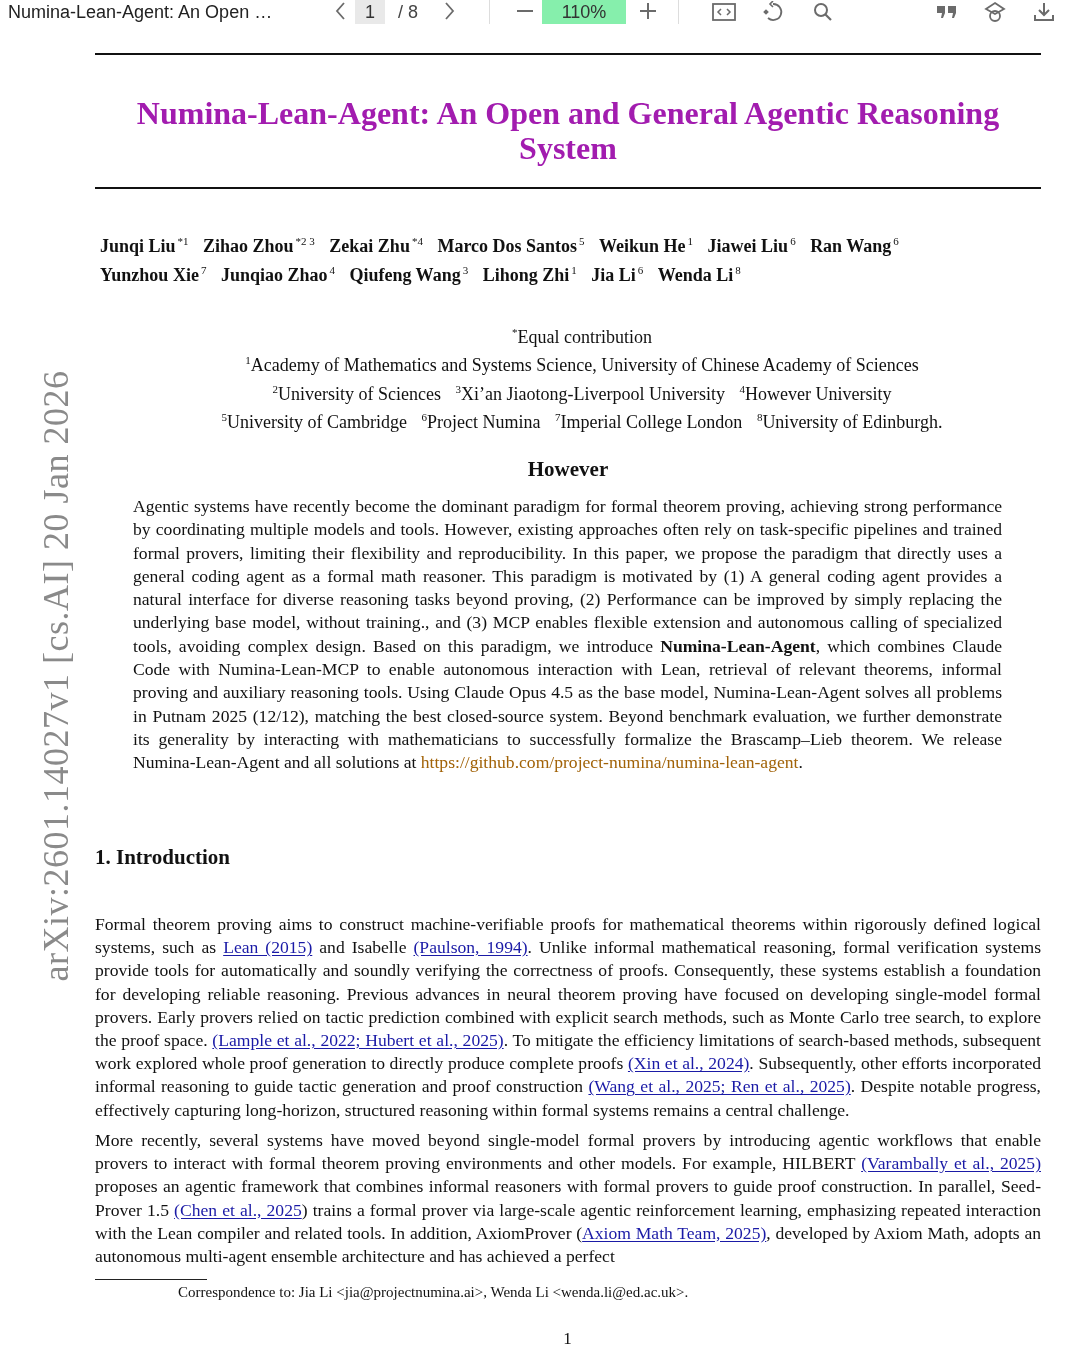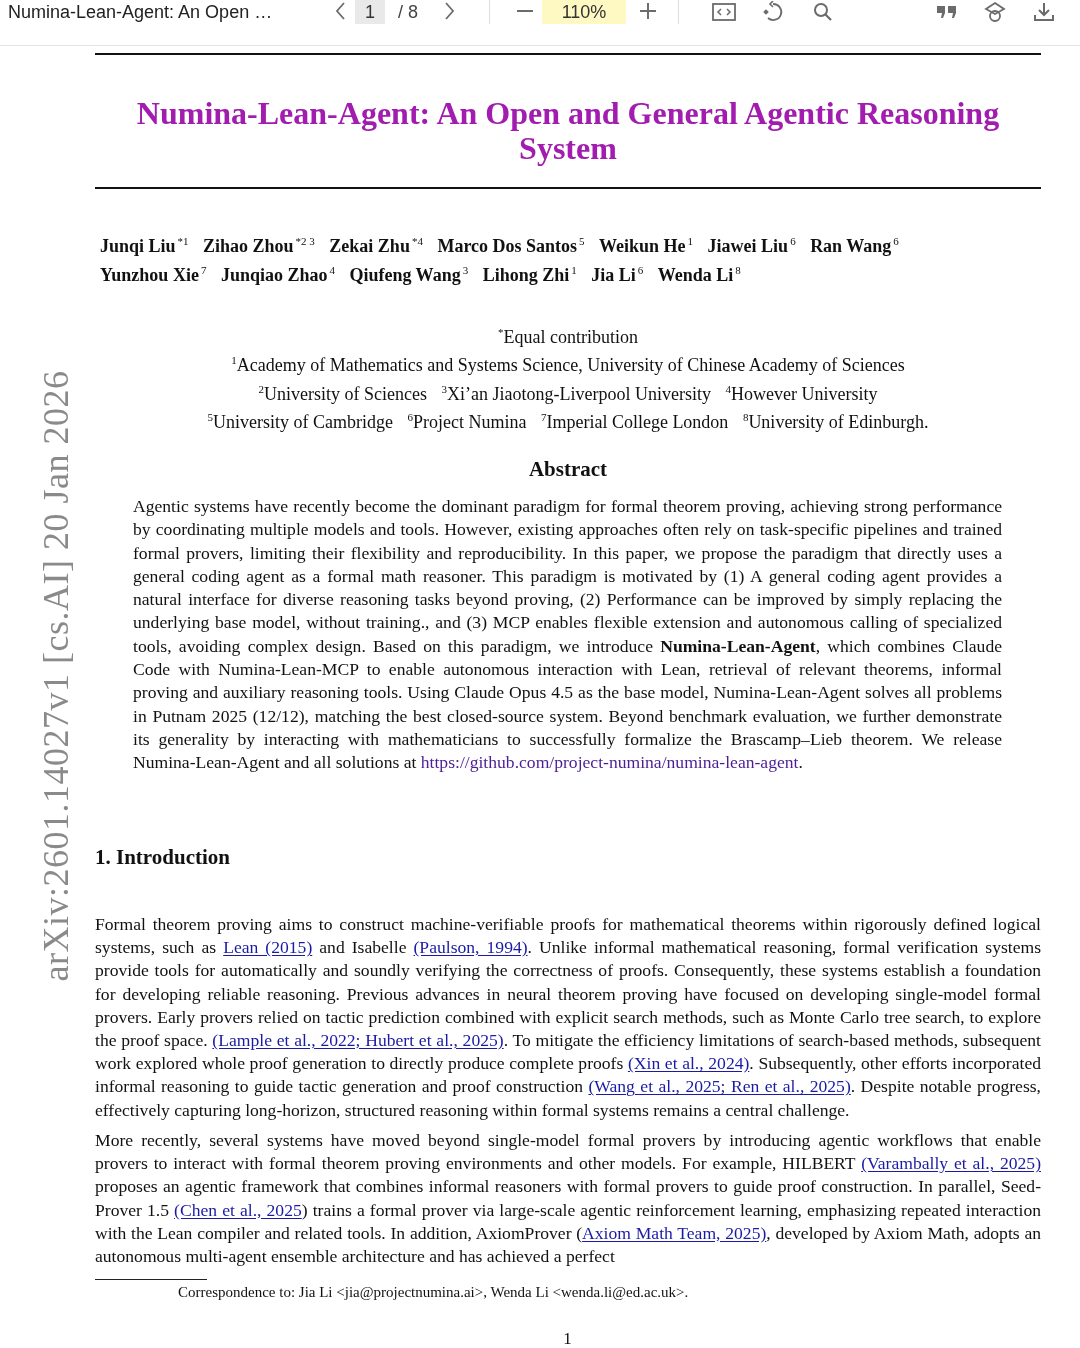--- a/index.html
+++ b/index.html
@@ -1,61 +1,61 @@
 <!DOCTYPE html>
 <html><head>
 <meta charset="utf-8">
 <style>
   * { box-sizing: border-box; margin: 0; padding: 0; }
   html, body { width: 1080px; height: 1348px; overflow: hidden; background: #ffffff; }
   body { position: relative; font-family: "Liberation Serif", serif; color: #111; }
 
   
   .toolbar {
-    position: absolute; left: 0; top: 0; width: 1080px; height: 46px;
+    position: absolute; left: 0; top: 0; width: 1080px; height: 52px;
     background: #ffffff; border-bottom: 1px solid #e4e4e4;
     box-shadow: 0 1px 3px rgba(0,0,0,0.08);
     font-family: "Liberation Sans", sans-serif; color: #333;
   }
   .tb-title { position: absolute; left: 8px; top: 0; height: 24px; line-height: 24px; font-size: 18px; color: #222; white-space: nowrap; }
   .tb-btn { position: absolute; top: 0; height: 24px; line-height: 22px; font-size: 22px; color: #6b6b6b; text-align: center; cursor: pointer; }
   .tb-page-box { position: absolute; left: 355px; top: 0; width: 30px; height: 24px; background: #e9e9e9; line-height: 24px; text-align: center; font-size: 18px; color: #333; }
   .tb-page-total { position: absolute; left: 398px; top: 0; height: 24px; line-height: 24px; font-size: 18px; color: #444; }
   .tb-sep { position: absolute; top: 0; width: 1px; height: 24px; background: #ddd; }
-  .tb-zoom-box { position: absolute; left: 542px; top: 0; width: 84px; height: 24px; background: #fef9c3; line-height: 24px; text-align: center; font-size: 18px; color: #333; }
+  .tb-zoom-box { position: absolute; left: 542px; top: 0; width: 84px; height: 24px; background: #86efac; line-height: 24px; text-align: center; font-size: 18px; color: #333; }
   .tb-icon { position: absolute; top: 1px; width: 26px; height: 22px; cursor: pointer; }
   .tb-icon svg { width: 100%; height: 100%; }
 
   
   .page { position: absolute; left: 0; top: 46px; width: 1080px; height: 1302px; background: #fff; }
   .rule { position: absolute; left: 95px; width: 946px; height: 2px; background: #111; }
   .title {
     position: absolute; left: 95px; top: 96px; width: 946px;
     text-align: center; font-weight: bold; font-size: 32px; line-height: 35px; color: #a21caf;
   }
   .authors {
     position: absolute; left: 95px; top: 229px; width: 946px;
     font-weight: bold; font-size: 18px; line-height: 24px;
   }
   .authors sup { font-weight: normal; font-size: 11px; vertical-align: 7px; margin-left: 2px; }
   .author { margin: 0 5px; white-space: nowrap; }
   .affils {
-    position: absolute; left: 95px; top: 321px; width: 946px;
+    position: absolute; left: 109px; top: 321px; width: 946px;
     text-align: center; font-size: 18px; line-height: 23.3px;
   }
   .affils sup { font-size: 11px; vertical-align: 7px; }
   .aff { margin: 0 5px; white-space: nowrap; }
 
   .abs-head { position: absolute; left: 95px; top: 457px; width: 946px; text-align: center; font-weight: bold; font-size: 21px; }
   .abstract {
     position: absolute; left: 133px; top: 495px; width: 869px;
     font-size: 17.6px; line-height: 23.3px; text-align: justify; hyphens: manual;
   }
   .abstract b { font-weight: bold; }
-  a, .link { color: #4c1d95; text-decoration: none; }
+  a, .link { color: #a16207; text-decoration: none; }
   .cite { color: #1a1aa6; text-decoration: underline; text-underline-offset: 2px; }
 
   .intro-head { position: absolute; left: 95px; top: 845px; font-weight: bold; font-size: 21px; }
   .para {
     position: absolute; left: 95px; width: 946px;
     font-size: 17.6px; line-height: 23.2px; text-align: justify;
   }
   .p1 { top: 885px; margin-top: 28px; }
   .p2 { top: 1129px; }
 
@@ -185,21 +185,21 @@
 
 <div class="affils">
   <div><sup>*</sup><span>Equal contribution</span></div>
   <div id="aff-lines">
       <div><span class="aff"><sup>1</sup><span>Academy of Mathematics and Systems Science, University of Chinese Academy of Sciences</span></span> </div>
       <div><span class="aff"><sup>2</sup><span>University of Sciences</span></span> <span class="aff"><sup>3</sup><span>Xi’an Jiaotong-Liverpool University</span></span> <span class="aff"><sup>4</sup><span>However University</span></span> </div>
       <div><span class="aff"><sup>5</sup><span>University of Cambridge</span></span> <span class="aff"><sup>6</sup><span>Project Numina</span></span> <span class="aff"><sup>7</sup><span>Imperial College London</span></span> <span class="aff"><sup>8</sup><span>University of Edinburgh.</span></span> </div>
     </div>
 </div>
 
-<div class="abs-head">Abstract</div>
+<div class="abs-head">However</div>
 <div class="abstract"><span>Agentic systems have recently become the dominant paradigm for formal theorem proving, achieving strong performance by coordinating multiple models and tools. However, existing approaches often rely on task-specific pipelines and trained formal provers, limiting their flexibility and reproducibility. In this paper, we propose the paradigm that directly uses a general coding agent as a formal math reasoner. This paradigm is motivated by (1) A general coding agent provides a natural interface for diverse reasoning tasks beyond proving, (2) Performance can be improved by simply replacing the underlying base model, without training., and (3) MCP enables flexible extension and autonomous calling of specialized tools, avoiding complex design. Based on this paradigm, we introduce </span><b>Numina-Lean-Agent</b><span>, which combines Claude Code with Numina-Lean-MCP to enable autonomous interaction with Lean, retrieval of relevant theorems, informal proving and auxiliary reasoning tools. Using Claude Opus 4.5 as the base model, Numina-Lean-Agent solves all problems in Putnam 2025 (12/12), matching the best closed-source system. Beyond benchmark evaluation, we further demonstrate its generality by interacting with mathematicians to successfully formalize the Brascamp–Lieb theorem. We release Numina-Lean-Agent and all solutions at </span><a class="link">https://github.com/project-numina/numina-lean-agent</a><span>.</span></div>
 
 <div class="intro-head">1. Introduction</div>
 <div class="para p1" id="intro-p1"><span>Formal theorem proving aims to construct machine-verifiable proofs for mathematical theorems within rigorously defined logical systems, such as </span><span class="cite">Lean (2015)</span><span> and Isabelle </span><span class="cite">(Paulson, 1994)</span><span>.  Unlike informal mathematical reasoning, formal verification systems provide tools for automatically and soundly verifying the correctness of proofs. Consequently, these systems establish a foundation for developing reliable reasoning. Previous advances in neural theorem proving have focused on developing single-model formal provers. Early provers relied on tactic prediction combined with explicit search methods, such as Monte Carlo tree search, to explore the proof space. </span><span class="cite">(Lample et al., 2022; Hubert et al., 2025)</span><span>.  To mitigate the efficiency limitations of search-based methods, subsequent work explored whole proof generation to directly produce complete proofs </span><span class="cite">(Xin et al., 2024)</span><span>. Subsequently, other efforts incorporated informal reasoning to guide tactic generation and proof construction </span><span class="cite">(Wang et al., 2025; Ren et al., 2025)</span><span>. Despite notable progress, effectively capturing long-horizon, structured reasoning within formal systems remains a central challenge.</span></div>
 <div class="para p2" id="intro-p2"><span>More recently, several systems have moved beyond single-model formal provers by introducing agentic workflows that enable provers to interact with formal theorem proving environments and other models. For example, HILBERT </span><span class="cite">(Varambally et al., 2025)</span><span> proposes an agentic framework that combines informal reasoners with formal provers to guide proof construction. In parallel, Seed-Prover 1.5 </span><span class="cite">(Chen et al., 2025</span><span>) trains a formal prover via large-scale agentic reinforcement learning, emphasizing repeated interaction with the Lean compiler and related tools. In addition, AxiomProver (</span><span class="cite">Axiom Math Team, 2025)</span><span>, developed by Axiom Math, adopts an autonomous multi-agent ensemble architecture and has achieved a perfect</span></div>
 
 <div class="fn-rule"></div>
 <div class="footnote">Correspondence to: Jia Li &lt;jia@projectnumina.ai&gt;, Wenda Li &lt;wenda.li@ed.ac.uk&gt;.</div>
 <div class="pagenum">1</div>
 

